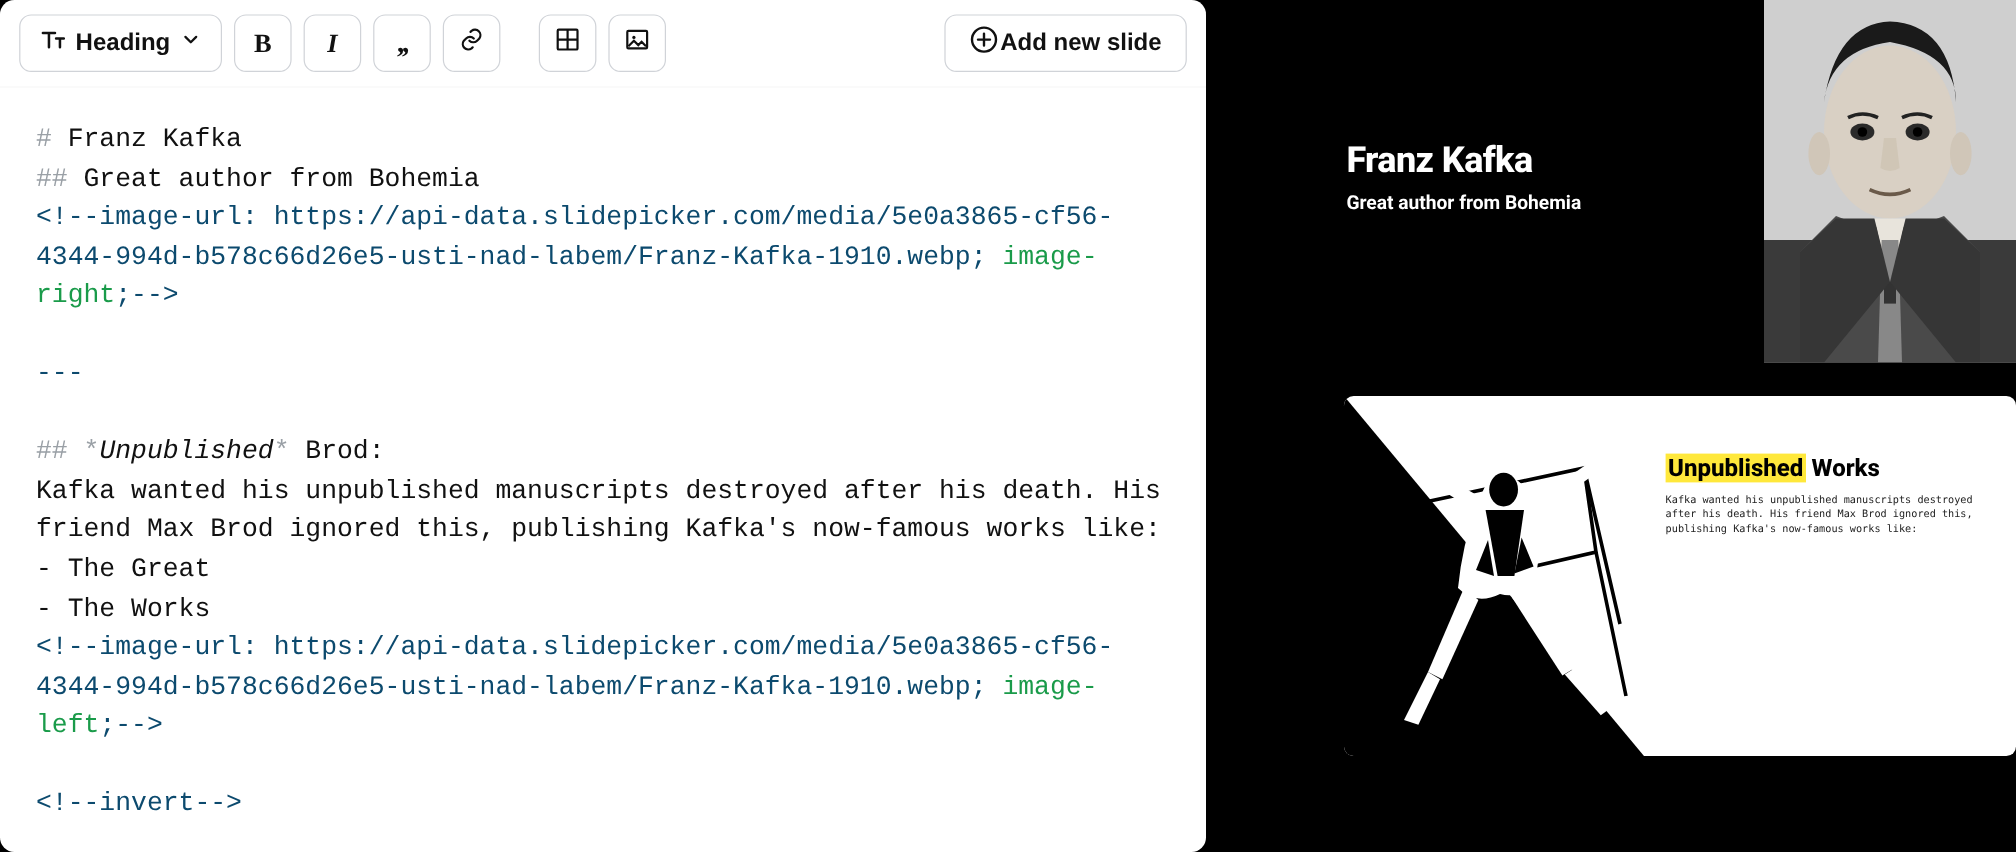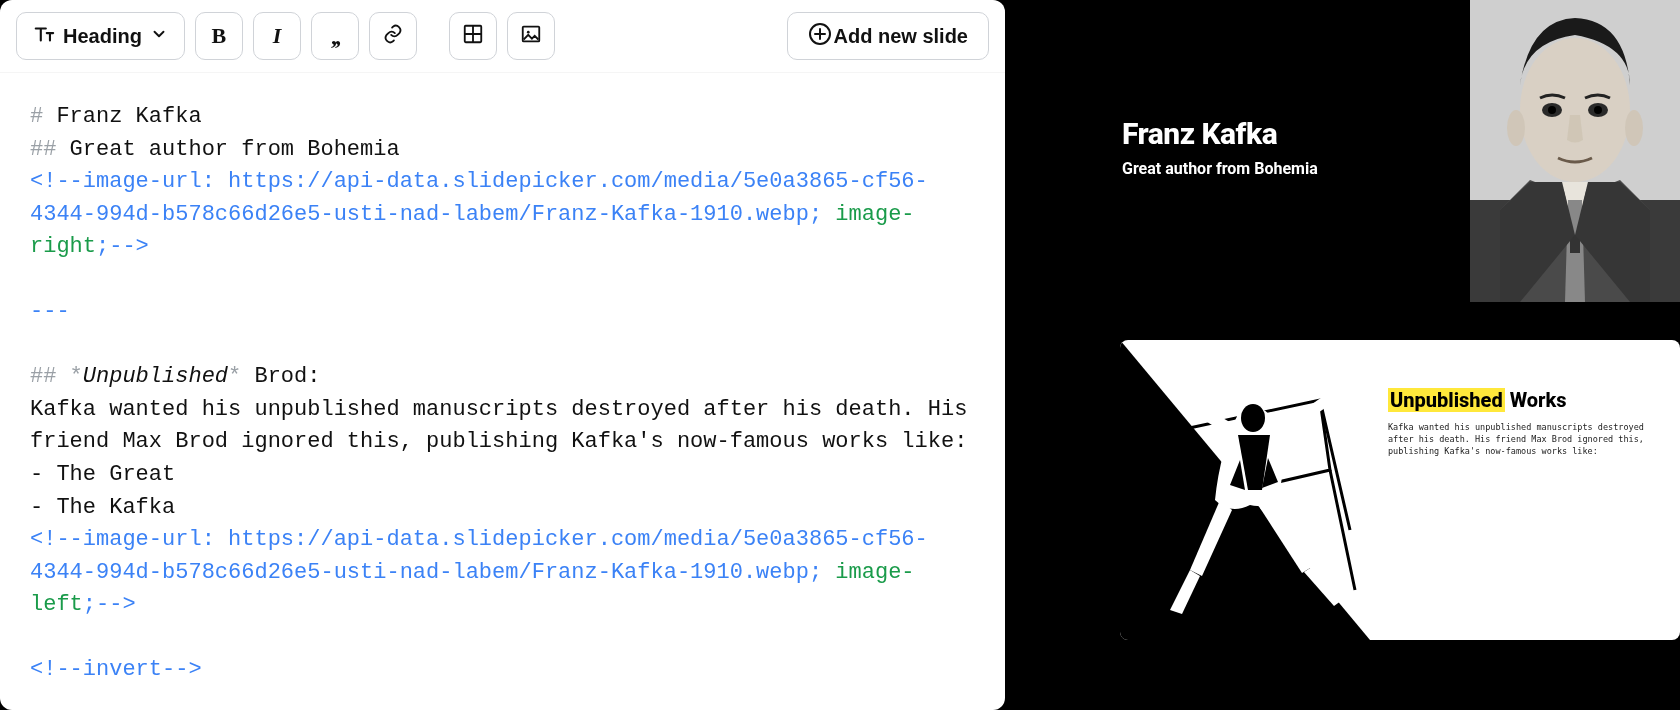--- a/index.html
+++ b/index.html
@@ -51,21 +51,21 @@
     flex: 1;
     padding: 28px 30px;
     font-family: "SFMono-Regular", Consolas, "Liberation Mono", Menlo, monospace;
     font-size: 22px;
     line-height: 1.48;
     color: #111;
     white-space: pre-wrap;
     word-break: break-word;
   }
   .tok-hash { color: #9aa0a6; }
-  .tok-comment { color: #3b82f6; }
+  .tok-comment { color: #0c4a6e; }
   .tok-key { color: #1a9b4a; }
   .tok-italic { font-style: italic; }
   .preview-panel {
     flex: 1;
     height: 710px;
     background: #000;
     display: flex;
     flex-direction: column;
     align-items: flex-end;
     padding-right: 0;
@@ -104,21 +104,21 @@
     background: linear-gradient(180deg, #7a7a7a 0%, #555 15%, #bbb 40%, #777 60%, #999 100%);
     position: relative;
     overflow: hidden;
   }
   .slide1 .photo svg { width: 100%; height: 100%; }
   .slide2 {
     width: 560px;
     height: 300px;
     background: #fff;
     border-radius: 8px;
-    margin-top: 38px;
+    margin-top: 28px;
     margin-right: 0;
     position: relative;
     overflow: hidden;
     display: flex;
   }
   .slide2 .art {
     width: 250px;
     height: 100%;
     position: relative;
     overflow: hidden;
@@ -218,21 +218,21 @@
 
   <div class="editor-body"><span class="tok-hash"># </span><span>Franz Kafka</span>
 <span class="tok-hash">## </span><span>Great author from Bohemia</span>
 <span class="tok-comment">&lt;!--image-url: https://api-data.slidepicker.com/media/5e0a3865-cf56-4344-994d-b578c66d26e5-usti-nad-labem/Franz-Kafka-1910.webp; </span><span class="tok-key">image-right</span><span class="tok-comment">;--&gt;</span>
 
 <span class="tok-comment">---</span>
 
 <span class="tok-hash">## </span><span class="tok-hash">*</span><span class="tok-italic">Unpublished</span><span class="tok-hash">*</span><span> Brod:</span>
 <span>Kafka wanted his unpublished manuscripts destroyed after his death. His friend Max Brod ignored this, publishing Kafka's now-famous works like:</span>
 <span>- The Great</span>
-<span>- The Kafka</span>
+<span>- The Works</span>
 <span class="tok-comment">&lt;!--image-url: https://api-data.slidepicker.com/media/5e0a3865-cf56-4344-994d-b578c66d26e5-usti-nad-labem/Franz-Kafka-1910.webp; </span><span class="tok-key">image-left</span><span class="tok-comment">;--&gt;</span>
 
 <span class="tok-comment">&lt;!--invert--&gt;</span></div>
 </div>
 
 <div class="preview-panel">
   <div class="slide1">
     <div class="text">
       <div class="slide1-title">Franz Kafka</div>
       <div class="slide1-sub">Great author from Bohemia</div>

